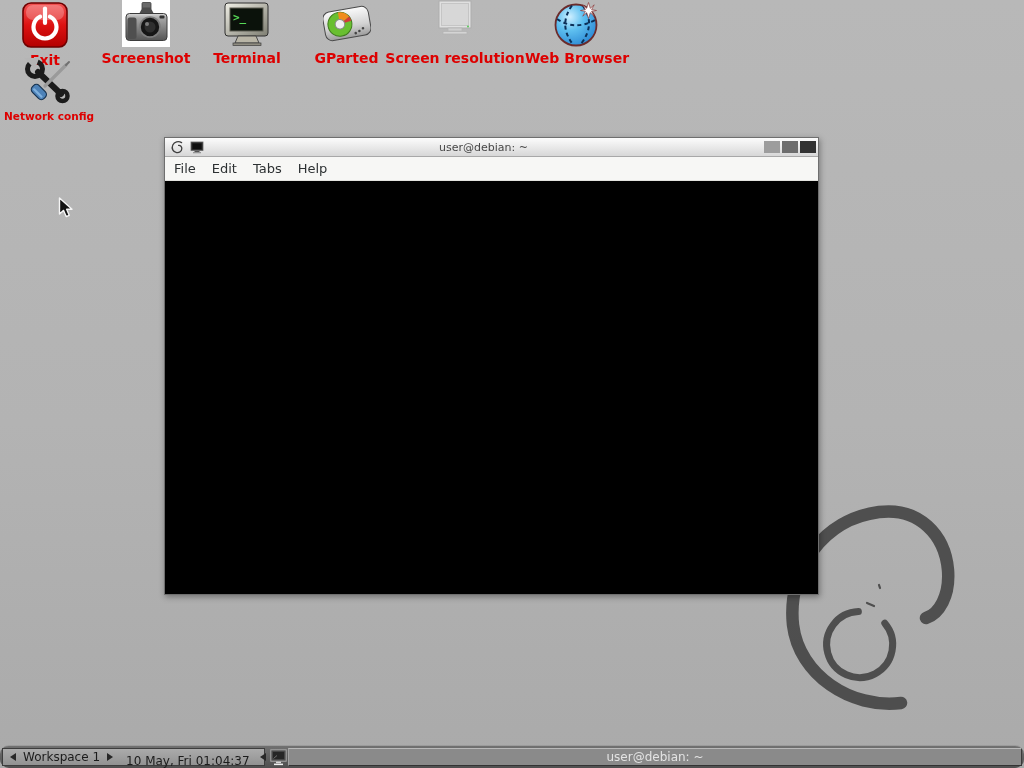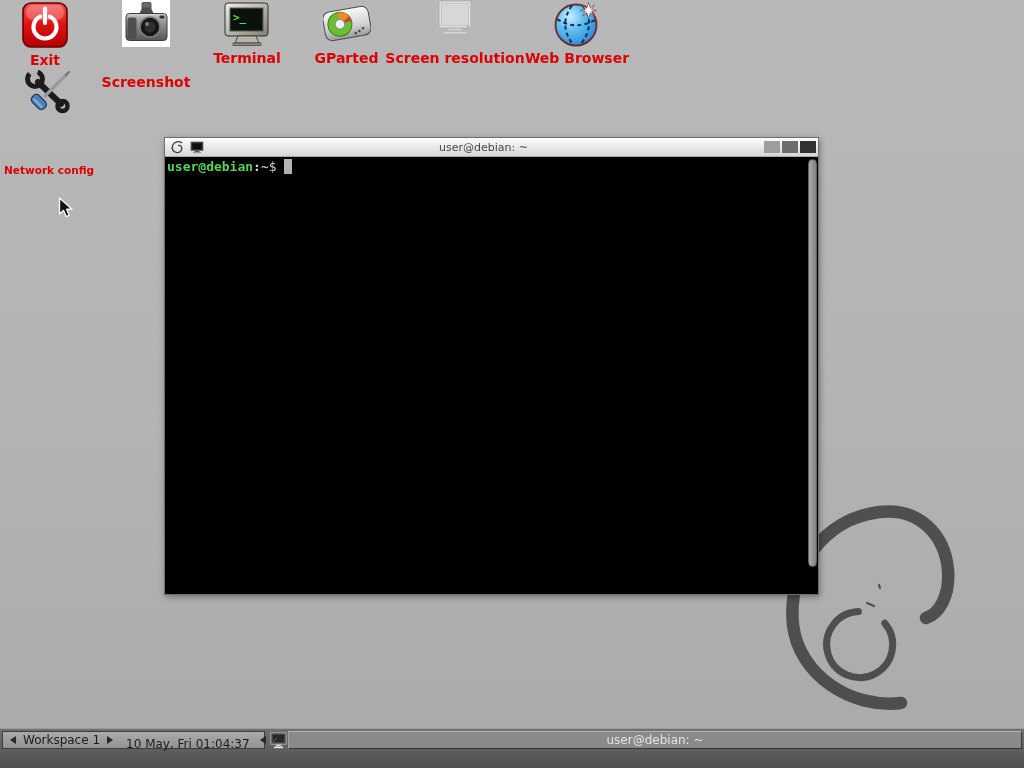--- a/index.html
+++ b/index.html
@@ -35,22 +35,22 @@
   .p-sep  { color:#d3d7cf; }
   .p-path { color:#b9c2b9; }
   .p-sym  { color:#cfcfcf; font-weight:normal; }
   .term-cursor { display:inline-block; width:8px; height:15px; background:#b3b3b3;
     vertical-align:-3px; margin-left:7px; }
   .term-scrollbar { position:absolute; right:1px; top:2px; bottom:3px; width:9px;
     border-radius:4.5px; background:linear-gradient(90deg,#a7aca7,#7e837e); border:1px solid #5d635d; }
   
   #debian-watermark { position:absolute; left:779px; top:495px; z-index:0; }
   
-  #taskbar { position:absolute; left:0; bottom:0; width:1024px; height:40px;
-    background:linear-gradient(#707070,#4f4f4f); border-top:1px solid #9b9b9b; z-index:5; }
+  #taskbar { position:absolute; left:0; bottom:0; width:1024px; height:23px;
+    background:linear-gradient(#707070,#4f4f4f); border-top:1px solid #9b9b9b; z-index:5;border-radius:9px; }
   .tb-panel { position:absolute; left:2px; top:2px; width:263px; height:18px;
     background:linear-gradient(#ababab,#929292); border:1px solid #3d3d3d;
     display:flex; align-items:center; font-size:12px; color:#1c1c1c; }
   .tb-arrow { width:0; height:0; border-style:solid; display:inline-block; }
   .tb-arrow.left  { border-width:4px 6px 4px 0; border-color:transparent #272727 transparent transparent; }
   .tb-arrow.right { border-width:4px 0 4px 6px; border-color:transparent transparent transparent #272727; }
   .tb-ws-prev { margin-left:7px; } .tb-ws-label { margin:0 7px; white-space:nowrap; }
   .tb-clock { margin:8px 8px 0 13px; white-space:nowrap; }
   .tb-clock-prev { margin-left:2px; } .tb-clock-next { margin-left:10px; }
   .tb-show-desktop { position:absolute; left:270px; top:3px; width:18px; height:17px; }
@@ -78,21 +78,21 @@
           </defs>
         <rect x="1" y="1" width="44" height="44" rx="8" fill="url(#gExit)" stroke="#6e0000" stroke-width="1.6"></rect>
         <rect x="4" y="3" width="38" height="15" rx="7" fill="#ffffff" opacity="0.25"></rect>
         <path d="M 18.1 14.6 A 11.5 11.5 0 1 0 27.9 14.6" fill="none" stroke="#ffffff" stroke-width="4.2" stroke-linecap="round"></path>
         <line x1="23" y1="6.5" x2="23" y2="21" stroke="#ffffff" stroke-width="4.2" stroke-linecap="round"></line>
       </svg>
     </span>
     <span class="di-label">Exit</span>
   </div>
 
-  <div class="desktop-icon" style="left:100px;top:0;width:92px;gap:24px;">
+  <div class="desktop-icon" style="left:100px;top:0;width:92px;">
     <span class="di-glyph">
       <svg width="50" height="48" viewBox="0 0 50 48">
         <rect x="1" y="0" width="48" height="47" fill="#ffffff"></rect>
         <rect x="21" y="2.5" width="9" height="7" rx="1" fill="#6a6a6a" stroke="#3c3c3c" stroke-width="0.8"></rect>
         <path d="M18 14 L21.5 7.5 L29.5 7.5 L33 14 Z" fill="#4c4c4c"></path>
         <defs>
             <linearGradient id="gCam" x1="0" y1="0" x2="0" y2="1">
           <stop offset="0" stop-color="#d9d9d9"></stop>
               <stop offset="0.18" stop-color="#a6a6a6"></stop>
               <stop offset="1" stop-color="#555555"></stop>
@@ -179,21 +179,21 @@
         <rect x="8" y="1" width="32" height="27" fill="#e0e0e0" stroke="#aeaeae"></rect>
         <rect x="10.5" y="3.5" width="27" height="22" fill="#d7d7d7" stroke="#c5c5c5"></rect>
         <circle cx="37" cy="26.5" r="1" fill="#57c957"></circle>
         <rect x="17" y="28" width="14" height="3" fill="#cfcfcf" stroke="#b5b5b5" stroke-width="0.8"></rect>
         <rect x="12" y="31.5" width="24" height="2.5" fill="#d4d4d4" stroke="#b5b5b5" stroke-width="0.8"></rect>
       </svg>
     </span>
     <span class="di-label">Screen resolution</span>
   </div>
 
-  <div class="desktop-icon" style="left:3px;top:68px;width:92px;gap:44px;">
+  <div class="desktop-icon" style="left:3px;top:58px;width:92px;">
     <span class="di-glyph">
       <svg width="50" height="48" viewBox="0 0 50 48">
         <circle cx="11" cy="11" r="7.5" fill="none" stroke="#1c1c1c" stroke-width="5"></circle>
         <path d="M11 11 L0 0 L16 -2 Z" fill="#b5b5b5"></path>
         <path d="M14 14 L37 36" stroke="#1c1c1c" stroke-width="6" stroke-linecap="round"></path>
         <circle cx="38.5" cy="38" r="5" fill="none" stroke="#1c1c1c" stroke-width="4.5"></circle>
         <path d="M21 28 L42 7" stroke="#9a9a9a" stroke-width="3.2" stroke-linecap="round"></path>
         <path d="M42 7 L45 4" stroke="#6f6f6f" stroke-width="2" stroke-linecap="round"></path>
         <g transform="rotate(-45 14.5 34)">
           <rect x="10" y="26" width="9.5" height="16.5" rx="4" fill="#4d82b8" stroke="#16324f" stroke-width="1.2"></rect>
@@ -226,23 +226,25 @@
           <rect x="3" y="11.3" width="8" height="0.9" fill="#777777"></rect>
         </svg>
       </span>
       <span class="title-text">user@debian: ~</span>
       <span class="win-buttons">
         <button class="win-btn wb-min"></button>
         <button class="win-btn wb-max"></button>
         <button class="win-btn wb-close"></button>
       </span>
     </div>
-    <div class="term-body">
-      <div class="prompt-line"><span class="p-user">user@debian</span><span class="p-sep">:</span><span class="p-path">~</span><span class="p-sym">$</span><span class="term-cursor"></span></div>
-      <div class="term-scrollbar"></div>
+    <div class="menubar">
+      <span class="menu-item">File</span>
+      <span class="menu-item">Edit</span>
+      <span class="menu-item">Tabs</span>
+      <span class="menu-item">Help</span>
     </div>
   </div>
 
   <div id="taskbar">
     <div class="tb-panel">
       <span class="tb-arrow left tb-ws-prev"></span>
       <span class="tb-ws-label">Workspace 1</span>
       <span class="tb-arrow right"></span>
       <span class="tb-clock">10 May, Fri 01:04:37</span>
       <span class="tb-arrow left tb-clock-prev"></span>

